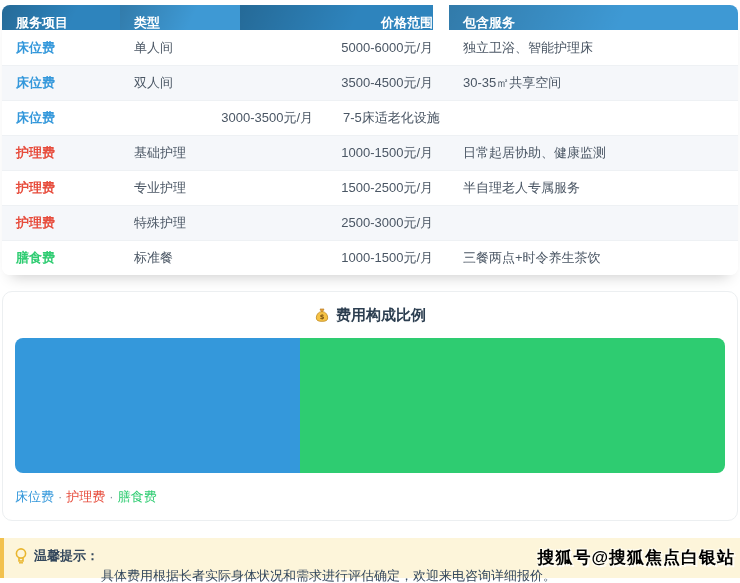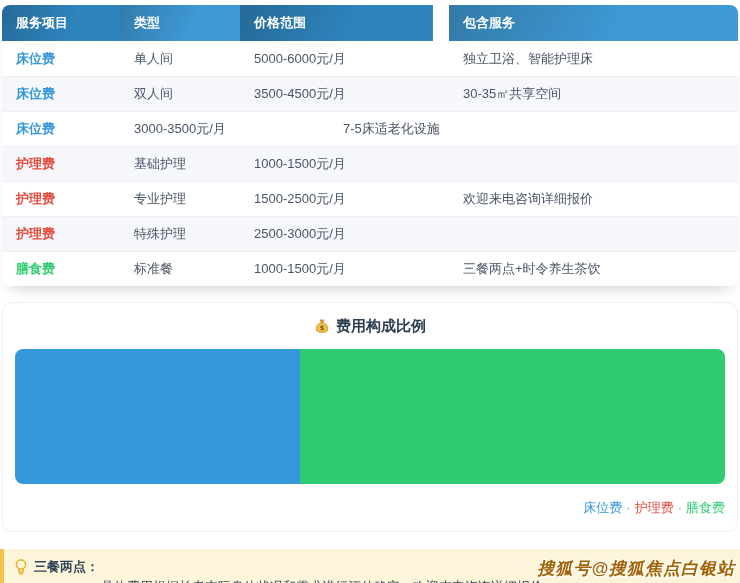--- a/index.html
+++ b/index.html
@@ -11,34 +11,34 @@
   }
   .page { width: 740px; height: 583px; position: relative; }
 
   
   .table-card {
     margin: 5px 2px 0 2px;
     border-radius: 8px;
     overflow: hidden;
     box-shadow: 0 10px 14px -9px rgba(0,0,0,0.22);
   }
-  .t-header { display: flex; height: 36px; }
+  .t-header { display: flex; height: 25px; }
   .t-header .hcell {
     color: #ffffff;
     font-size: 13px;
     font-weight: bold;
     line-height: 35px;
     padding-left: 14px;
     background-color: #2e84bd;
     background-image: linear-gradient(115deg, rgba(0,0,0,0.20), rgba(0,0,0,0) 60%);
   }
   .t-header .hcell.alt { background-color: #3e99d4; }
   .col-category { width: 118px; flex: 0 0 118px; }
   .col-type     { width: 120px; flex: 0 0 120px; }
-  .col-price    { width: 193px; flex: 0 0 193px; }
+  .col-price    { width: 193px; flex: 0 0 193px; text-align: right; }
   .col-services { flex: 1 1 auto; margin-left: 16px; }
 
   .t-row {
     display: flex;
     height: 35px;
     align-items: center;
     font-size: 13px;
     color: #4a5664;
     background: #ffffff;
     border-top: 1px solid #eef1f4;
@@ -70,21 +70,21 @@
   .stacked-bar {
     height: 135px;
     border-radius: 8px;
     overflow: hidden;
     display: flex;
     width: 100%;
   }
   .stacked-bar .segment { height: 100%; }
   .chart-legend {
     margin-top: 15px;
-    text-align: right;
+    text-align: left;
     font-size: 13px;
     height: 18px;
     line-height: 18px;
   }
   .chart-legend .sep { color: #8a97a3; padding: 0 4px; }
 
   
   .notice {
     margin-top: 17px;
     height: 40px;
@@ -99,26 +99,25 @@
   }
   .notice .bulb { margin-right: 6px; flex: 0 0 auto; }
   .notice .label { font-weight: bold; margin-right: 2px; white-space: nowrap; }
   .notice .text { white-space: nowrap; margin-top: 41px; }
   .watermark {
     position: absolute;
     right: 5px;
     top: 8px;
     font-size: 17px;
     font-weight: bold;
-    color: #a16207;
+    color: #000000;
     letter-spacing: 1px;
     text-shadow: 1px 1px 0 #fffdf2, -1px -1px 0 #fffdf2, 1px -1px 0 #fffdf2,
                  -1px 1px 0 #fffdf2, 2px 2px 0 rgba(255,255,255,0.9);
     white-space: nowrap;
-    font-style: italic;
   }
 </style>
 </head>
 <body>
 
 <div class="page">
 
   <div class="table-card">
     <div class="t-header">
       <div class="hcell col-category">服务项目</div>
@@ -144,27 +143,28 @@
     <div class="t-row">
       <div class="cell cat col-category" style="color: rgb(52, 152, 219);">床位费</div>
       <div class="cell price col-price">3000-3500元/月</div>
       <div class="cell svc col-services">7-5床适老化设施</div>
     </div>
 
     <div class="t-row alt">
       <div class="cell cat col-category" style="color: rgb(231, 76, 60);">护理费</div>
       <div class="cell type col-type">基础护理</div>
       <div class="cell price col-price">1000-1500元/月</div>
+      <div class="cell svc col-services">日常起居协助、健康监测</div>
     </div>
 
     <div class="t-row">
       <div class="cell cat col-category" style="color: rgb(231, 76, 60);">护理费</div>
       <div class="cell type col-type">专业护理</div>
       <div class="cell price col-price">1500-2500元/月</div>
-      <div class="cell svc col-services">欢迎来电咨询详细报价</div>
+      <div class="cell svc col-services">半自理老人专属服务</div>
     </div>
 
     <div class="t-row alt">
       <div class="cell cat col-category" style="color: rgb(231, 76, 60);">护理费</div>
       <div class="cell type col-type">特殊护理</div>
       <div class="cell price col-price">2500-3000元/月</div>
     </div>
 
     <div class="t-row">
       <div class="cell cat col-category" style="color: rgb(46, 204, 113);">膳食费</div>
@@ -194,18 +194,18 @@
   </div>
 
   <div class="notice">
     <span class="bulb" style="display:inline-flex;">
       <svg width="14" height="18" viewBox="0 0 14 18">
         <circle cx="7" cy="6.5" r="4.6" fill="none" stroke="#e9b62f" stroke-width="1.6"></circle>
         <path d="M5 11 L5 14 L9 14 L9 11" fill="none" stroke="#e9b62f" stroke-width="1.6"></path>
         <line x1="5" y1="15.8" x2="9" y2="15.8" stroke="#e9b62f" stroke-width="1.4"></line>
       </svg>
     </span>
-    <span class="label">三餐两点：</span>
+    <span class="label">温馨提示：</span>
     <span class="text">具体费用根据长者实际身体状况和需求进行评估确定，欢迎来电咨询详细报价。</span>
     <span class="watermark">搜狐号@搜狐焦点白银站</span>
   </div>
 
 </div>
 
 </body></html>

